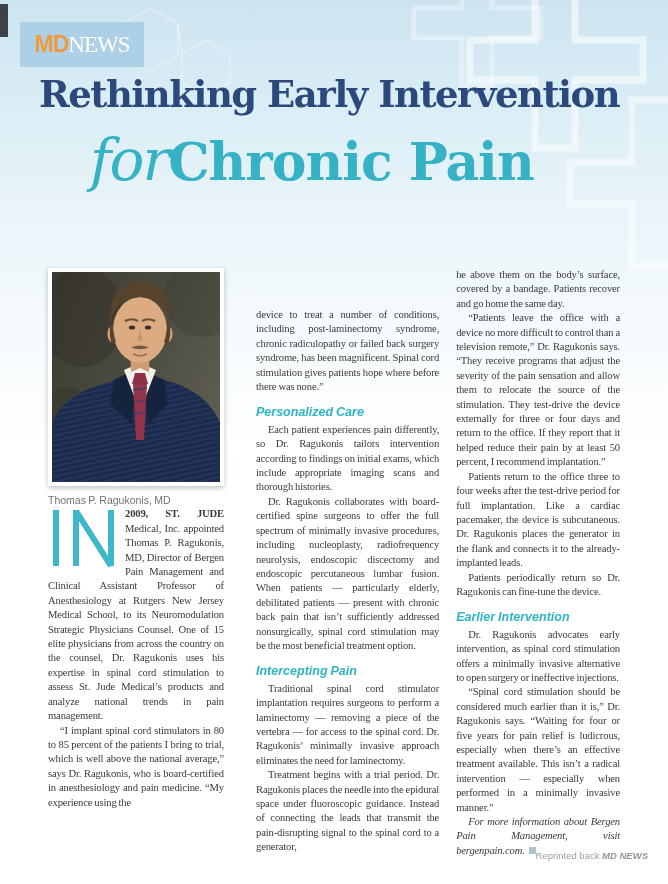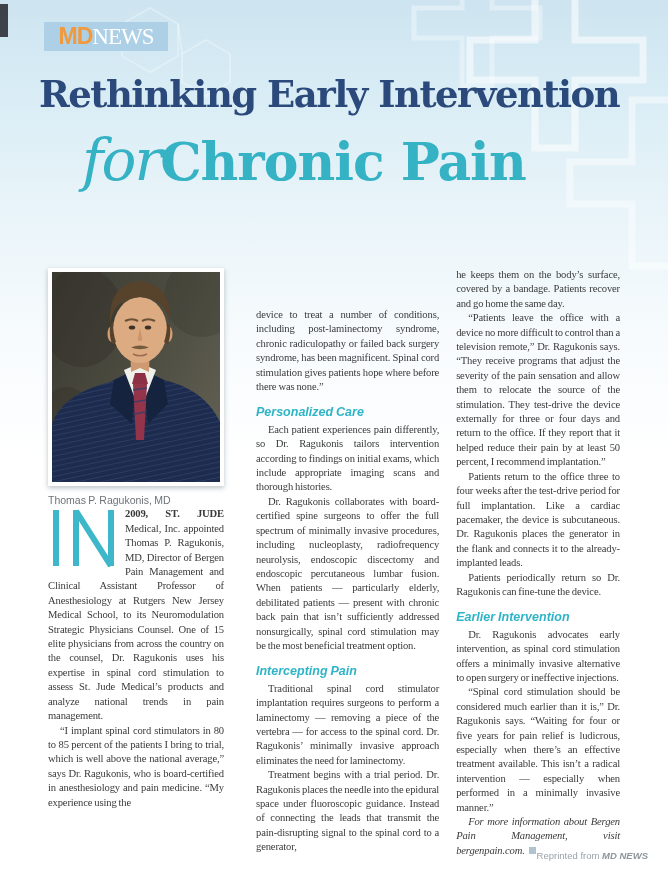--- a/index.html
+++ b/index.html
@@ -4,28 +4,28 @@
 <style>
   html,body{margin:0;padding:0;background:#8a8f94;}
   .page{
     position:relative;width:668px;height:884px;margin:0 auto;overflow:hidden;
     background:linear-gradient(180deg,#cde4f0 0%,#d8ecf5 10%,#e9f4f9 24%,#f7fbfd 38%,#ffffff 52%,#ffffff 100%);
     font-family:"Liberation Serif",serif;
   }
   .bg-pattern{position:absolute;left:0;top:0;width:668px;height:884px;pointer-events:none;}
   .corner-mark{position:absolute;left:0;top:4px;width:8px;height:33px;background:#23262a;opacity:.85;}
   
-  .banner{position:absolute;left:20px;top:22px;width:124px;height:29px;background:#add0e7;
-    display:flex;align-items:center;justify-content:center;margin-left:24px;}
+  .banner{position:absolute;left:20px;top:22px;width:124px;height:45px;background:#add0e7;
+    display:flex;align-items:center;justify-content:center;}
   .banner .md{font-family:"Liberation Sans",sans-serif;font-weight:bold;color:#f09a3d;font-size:23px;letter-spacing:-1px;}
   .banner .news{font-family:Liberation Serif, serif;color:#ffffff;font-size:23px;letter-spacing:-1px;text-align:right;}
   
   .title1{position:absolute;left:39px;top:72px;width:590px;
     font-family:"DejaVu Serif",serif;font-weight:bold;font-size:37px;letter-spacing:-1.5px;color:#2b4a7b;}
-  .title2{position:absolute;left:82px;top:126px;width:540px;white-space:nowrap;}
+  .title2{position:absolute;left:90px;top:126px;width:540px;white-space:nowrap;}
   .title2 .for{font-family:"DejaVu Serif",serif;font-style:italic;font-size:58px;color:#35b2c4;letter-spacing:-2px;}
   .title2 .rest{font-family:"DejaVu Serif",serif;font-weight:bold;font-size:52px;color:#35b2c4;letter-spacing:-1px;}
   .byline{position:absolute;left:40px;top:182px;width:537px;text-align:right;
     font-family:"Liberation Sans",sans-serif;font-size:11px;font-weight:bold;color:#38434e;}
   .deck{position:absolute;left:48px;top:210px;width:545px;
     font-family:"Liberation Sans",sans-serif;font-size:13px;line-height:16.5px;letter-spacing:.6px;color:#b4bbc1;}
   
   .content{position:absolute;left:48px;top:268px;width:572px;display:flex;}
   .col{color:#3a3a3a;font-size:10.6px;line-height:14.4px;text-align:justify;letter-spacing:-.15px;word-spacing:-.5px;}
   .col-1{width:177px;margin-right:32px;}
@@ -154,29 +154,29 @@
       <p>device to treat a number of conditions, including post-laminectomy syndrome, chronic radiculopathy or failed back surgery syndrome, has been magnificent. Spinal cord stimulation gives patients hope where before there was none.”</p>
       <h3 class="sec-h">Personalized Care</h3>
       <p class="ind">Each patient experiences pain differently, so Dr. Ragukonis tailors intervention according to findings on initial exams, which include appropriate imaging scans and thorough histories.</p>
       <p class="ind">Dr. Ragukonis collaborates with board-certified spine surgeons to offer the full spectrum of minimally invasive procedures, including nucleoplasty, radiofrequency neurolysis, endoscopic discectomy and endoscopic percutaneous lumbar fusion. When patients — particularly elderly, debilitated patients — present with chronic back pain that isn’t sufficiently addressed nonsurgically, spinal cord stimulation may be the most beneficial treatment option.</p>
       <h3 class="sec-h">Intercepting Pain</h3>
       <p class="ind">Traditional spinal cord stimulator implantation requires surgeons to perform a laminectomy — removing a piece of the vertebra — for access to the spinal cord. Dr. Ragukonis’ minimally invasive approach eliminates the need for laminectomy.</p>
       <p class="ind">Treatment begins with a trial period. Dr. Ragukonis places the needle into the epidural space under fluoroscopic guidance. Instead of connecting the leads that transmit the pain-disrupting signal to the spinal cord to a generator,</p>
     </div>
 
     <div class="col col-3">
-      <p>he keeps them on the body’s surface, covered by a bandage. Patients recover and go home the same day.</p>
+      <p>he above them on the body’s surface, covered by a bandage. Patients recover and go home the same day.</p>
       <p class="ind">“Patients leave the office with a device no more difficult to control than a television remote,” Dr. Ragukonis says. “They receive programs that adjust the severity of the pain sensation and allow them to relocate the source of the stimulation. They test-drive the device externally for three or four days and return to the office. If they report that it helped reduce their pain by at least 50 percent, I recommend implantation.”</p>
       <p class="ind">Patients return to the office three to four weeks after the test-drive period for full implantation. Like a cardiac pacemaker, the device is subcutaneous. Dr. Ragukonis places the generator in the flank and connects it to the already-implanted leads.</p>
       <p class="ind">Patients periodically return so Dr. Ragukonis can fine-tune the device.</p>
       <h3 class="sec-h">Earlier Intervention</h3>
       <p class="ind">Dr. Ragukonis advocates early intervention, as spinal cord stimulation offers a minimally invasive alternative to open surgery or ineffective injections.</p>
       <p class="ind">“Spinal cord stimulation should be considered much earlier than it is,” Dr. Ragukonis says. “Waiting for four or five years for pain relief is ludicrous, especially when there’s an effective treatment available. This isn’t a radical intervention — especially when performed in a minimally invasive manner.”</p>
       <p class="ind italic-note"><span>For more information about Bergen Pain Management, visit bergenpain.com.</span><span class="end-square"></span></p>
     </div>
 
   </div>
 
   <div class="footer">
-    <span>Reprinted from </span><span class="brand">MD NEWS</span>
+    <span>Reprinted back </span><span class="brand">MD NEWS</span>
   </div>
 
 </div>
 
 </body></html>

